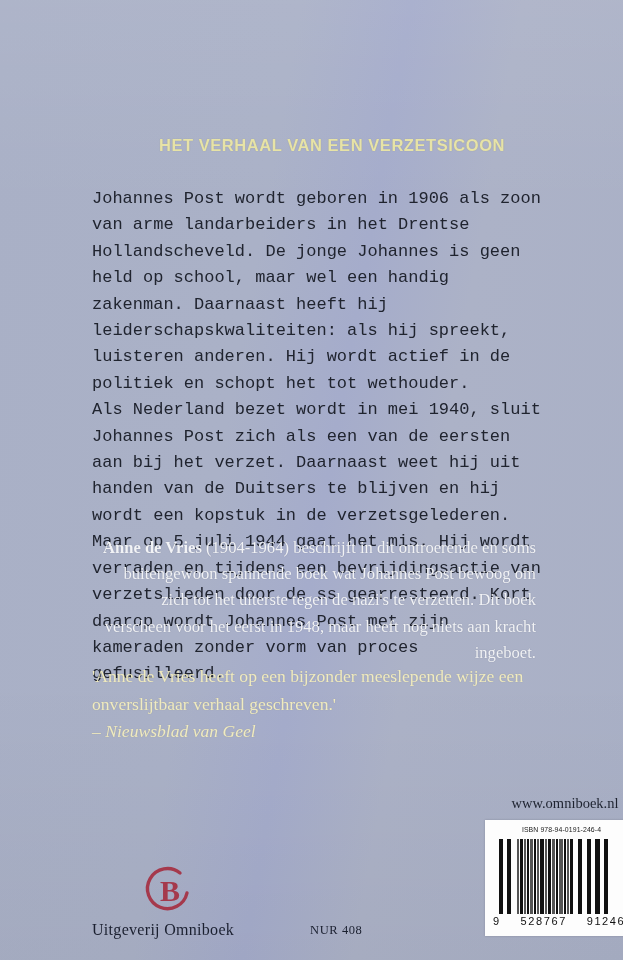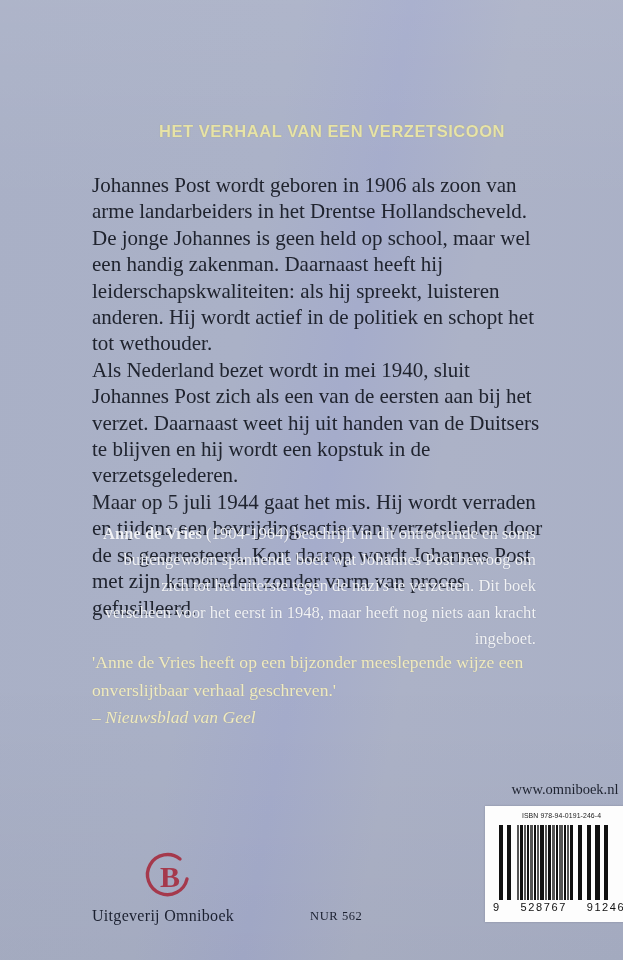--- a/index.html
+++ b/index.html
@@ -20,21 +20,21 @@
   .cover::before {
     content: "";
     position: absolute;
     inset: 0;
     background: linear-gradient(180deg, rgba(255,255,255,0.06) 0%, rgba(255,255,255,0.00) 22%, rgba(0,0,0,0.00) 70%, rgba(0,0,0,0.035) 100%);
     pointer-events: none;
   }
   .content {
     position: absolute;
     left: 92px;
-    top: 4px;
+    top: 18px;
     width: 452px;
     height: 840px;
   }
 
   .headline {
     position: absolute;
     left: 50px;
     top: 118px;
     width: 380px;
     text-align: center;
@@ -45,23 +45,23 @@
     color: #e7e3a7;
     text-shadow: 0 0 1px rgba(120,120,80,0.45);
   }
 
   .body-block {
     position: absolute;
     left: 0;
     top: 168px;
     width: 452px;
     color: #20242f;
-    font-size: 21px;
+    font-size: 17px;
     line-height: 26.4px;
-    font-family: Liberation Serif, serif;
+    font-family: Liberation Mono, monospace;
   }
   .body-block p {
     margin: 0;
   }
 
   .bio-block {
     position: absolute;
     left: 0;
     top: 509px;
     width: 452px;
@@ -245,16 +245,16 @@
 
     <div class="logo-wrap">
       <svg class="logo-svg" width="60" height="56" viewBox="0 0 60 56">
         <path d="M40 10 A20 20 0 1 0 47 30" fill="none" stroke="#a5394c" stroke-width="3.4" stroke-linecap="round"></path>
         <text x="20" y="38" font-family="Liberation Serif, serif" font-size="30" font-weight="bold" fill="#a5394c">B</text>
       </svg>
     </div>
 
     <div class="publisher">Uitgeverij Omniboek</div>
 
-    <div class="nur">NUR 562</div>
+    <div class="nur">NUR 408</div>
 
   </div>
 </div>
 
 </body></html>

